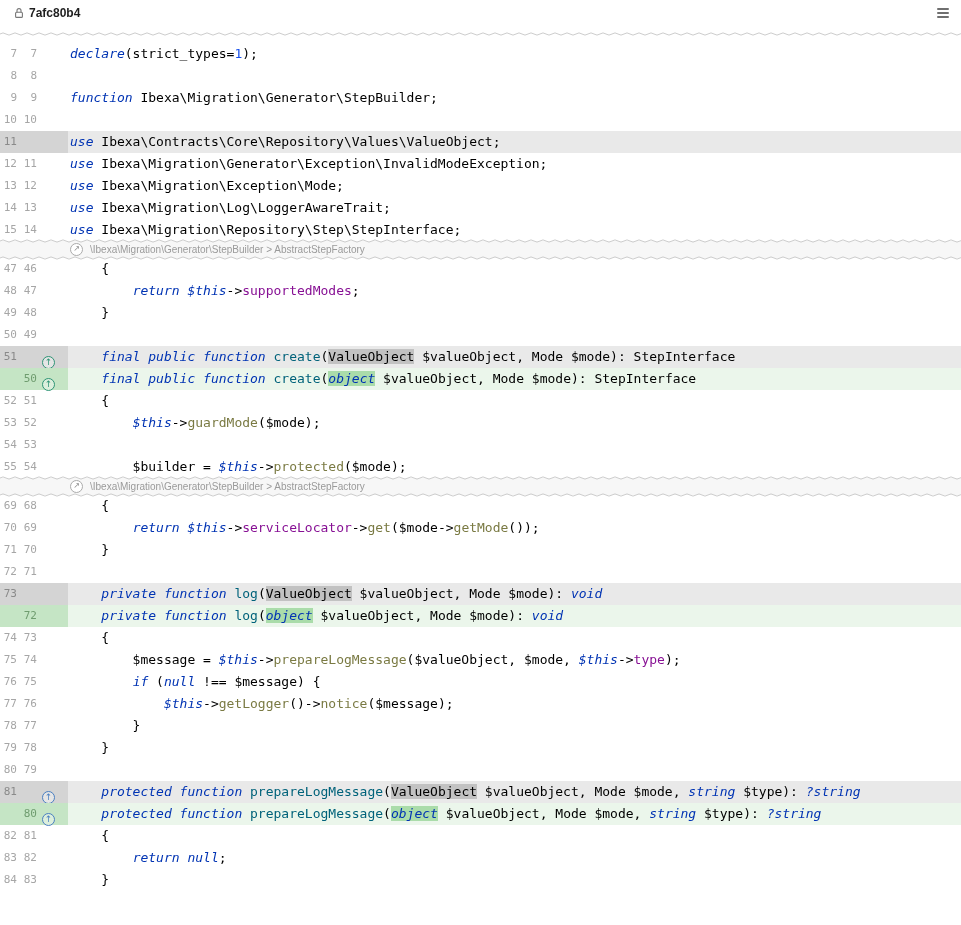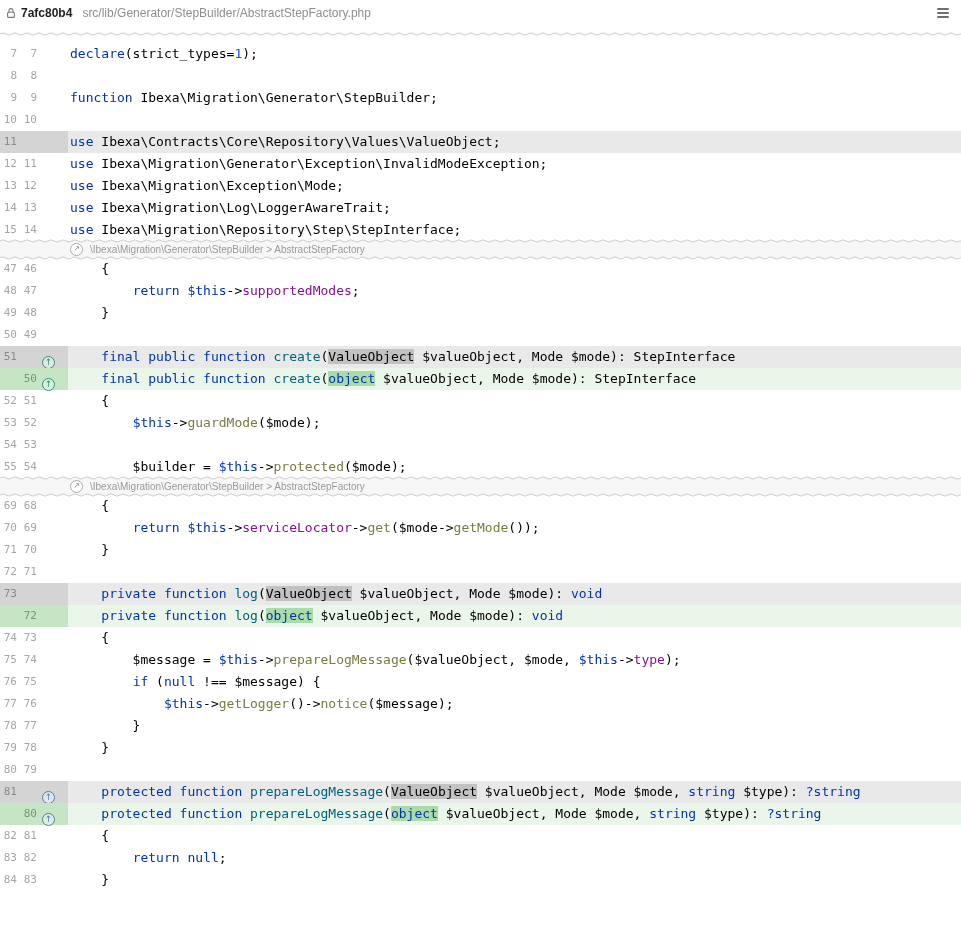--- a/index.html
+++ b/index.html
@@ -1,21 +1,21 @@
 <!DOCTYPE html>
 <html style="--keyword: #0033b3; --number: #1750eb; --function_decl: #00627a; --method_call: #7a7a43; --property: #871094; --removed_line_bg: #e9e9e9; --removed_gutter_bg: #d4d4d4; --removed_word_bg: #c2c2c2; --added_line_bg: #ebf6eb; --added_gutter_bg: #c5e5c5; --added_word_bg: #aadcaa; --separator_bg: #f7f7f7; --wave: #cdcdcd; --gutter_number: #a6a6a6; --icon_override: #2e9475; --icon_overridden: #4a7fc1;"><head>
 <meta charset="utf-8">
 <style>
   html,body{margin:0;padding:0;}
   body{
     width:961px;height:925px;overflow:hidden;background:#fff;
     font-family:"Liberation Sans",sans-serif;
   }
   
-  .hdr{padding:3px 0 1px 0;background:#fff;text-align:center;}
+  .hdr{padding:3px 0 1px 8px;background:#fff;text-align:center;}
   .hrow{display:flex;align-items:center;height:20px;padding:0 10px 0 6px;}
   .hash{font-weight:700;font-size:12px;color:#1f1f1f;margin-left:5px;}
   .fpath{font-size:12px;color:#8e8e8e;margin-left:10px;}
   .spacer{flex:1;}
   .burger{display:flex;flex-direction:column;gap:2px;cursor:pointer;padding:2px;}
   .burger i{display:block;width:12px;height:2px;background:#6f6f6f;border-radius:1px;}
   .lock{flex:0 0 auto;}
   
   .diff{background:#fff;}
   .row{display:flex;height:22px;line-height:22px;
@@ -25,21 +25,21 @@
      font-size:11px;color:var(--gutter_number,#a6a6a6);}
   .n1,.n2{width:17px;text-align:right;flex:0 0 auto;}
   .n2{margin-left:3px;}
   .gslot{width:15px;height:13px;margin-left:5px;flex:0 0 auto;}
   .code{flex:1;padding-left:2px;overflow:hidden;}
   .del{background:var(--removed_line_bg,#e9e9e9);}
   .del .g{background:var(--removed_gutter_bg,#d4d4d4);color:#8a8a8a;}
   .add{background:var(--added_line_bg,#ebf6eb);}
   .add .g{background:var(--added_gutter_bg,#c5e5c5);color:#6f9c6f;}
   
-  .k{color:var(--keyword,#0033b3);}
+  .k{color:var(--keyword,#0033b3);font-style:italic;}
   .p{color:#000;}
   .d{color:var(--number,#1750eb);}
   .f{color:var(--function_decl,#00627a);}
   .m{color:var(--method_call,#7a7a43);}
   .r{color:var(--property,#871094);}
   .dw{background:var(--removed_word_bg,#c2c2c2);text-align:right;}
   .aw{background:var(--added_word_bg,#aadcaa);}
   
   .gic{display:inline-block;width:11px;height:11px;border:1px solid currentColor;
        border-radius:50%;font-size:9px;line-height:11px;text-align:center;
@@ -62,21 +62,20 @@
 </head>
 <body>
 
 <div class="hdr">
   <div class="hrow">
     <svg class="lock" width="10" height="12" viewBox="0 0 10 12">
       <path d="M3 5.2V3.6a2 2 0 0 1 4 0v1.6" fill="none" stroke="#777" stroke-width="1.1"></path>
       <rect x="1.6" y="5.2" width="6.8" height="5.2" rx="1" fill="none" stroke="#777" stroke-width="1.1"></rect>
     </svg>
     <span class="hash">7afc80b4</span>
-    <span class="fpath">src/lib/Generator/StepBuilder/AbstractStepFactory.php</span>
     <span class="spacer"></span>
     <span class="burger">
         <i></i>
         <i></i>
         <i></i>
       </span>
   </div>
 </div>
 
 <div class="diff">

